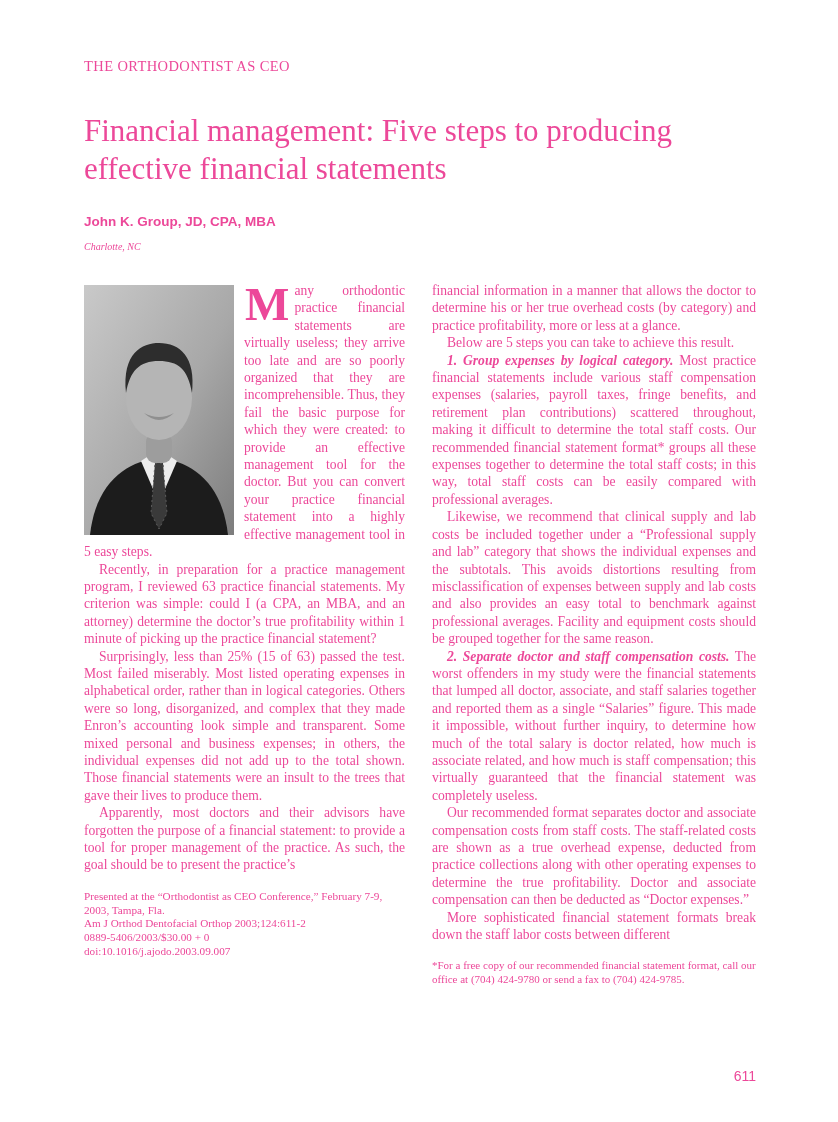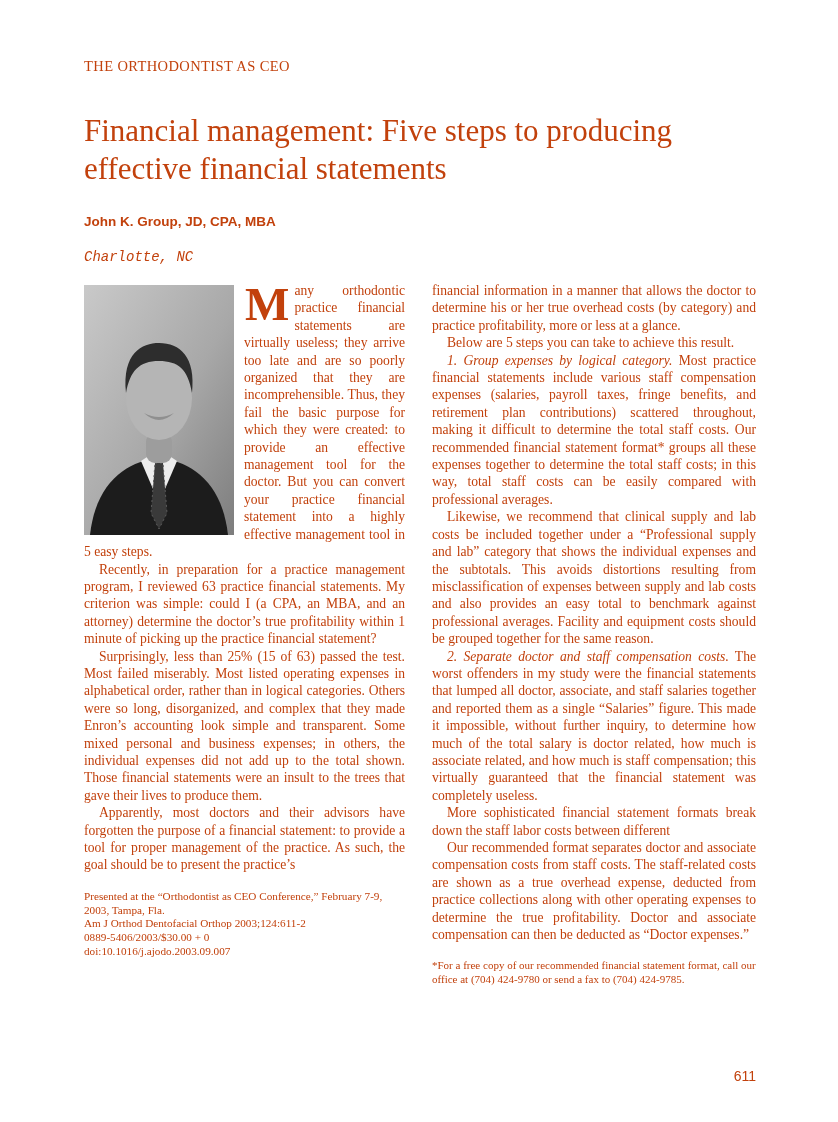--- a/index.html
+++ b/index.html
@@ -1,38 +1,38 @@
 <!DOCTYPE html>
 <html lang="en"><head>
 <meta charset="utf-8">
 <style>
   * { margin:0; padding:0; box-sizing:border-box; }
   html, body { background:#ffffff; }
   .page {
     position:relative;
     width:838px; height:1122px;
     background:#ffffff;
-    color:#c2410c;
+    color:#ec4899;
     font-family:"Liberation Serif", serif;
     overflow:hidden;
   }
   .running-head {
     position:absolute; left:84px; top:58px;
     font-size:14.5px; letter-spacing:0.4px;
   }
   .title {
     position:absolute; left:84px; top:112px; width:676px;
     font-size:31px; line-height:38px; font-weight:400;
   }
   .byline { position:absolute; left:84px; top:214px; }
   .author {
     font-family:"Liberation Sans", sans-serif;
     font-weight:700; font-size:13.5px;
   }
-  .location { font-style:italic; font-size:14px; margin-top:20px;font-family:Liberation Mono, monospace; }
+  .location { font-style:italic; font-size:10px; margin-top:12px; }
   .columns {
     position:absolute; left:84px; top:282px; width:672px;
     display:flex; gap:27px;
   }
   .col {
     font-size:13.6px; line-height:17.4px;
     text-align:justify;
     hyphens:auto; -webkit-hyphens:auto;
   }
   .col.left  { width:321px; }
@@ -54,21 +54,21 @@
     margin-top:16px;
     font-size:11.2px; line-height:13.8px;
     text-align:left;
   }
   .footnotes p { margin:0; }
   .rc-footnote {
     margin-top:16px;
     font-size:11px; line-height:13.8px;
     text-align:left;
   }
-  .step-lead { font-style:italic; }
+  .step-lead { font-style:italic;font-weight:bold; }
   .pagenum {
     position:absolute; right:82px; top:1068px;
     font-family:"Liberation Sans", sans-serif;
     font-weight:400; font-size:14px;
   }
 </style>
 </head>
 <body>
 
 <div class="page">
@@ -126,22 +126,22 @@
 
       <p class="body-p">financial information in a manner that allows the doctor to determine his or her true overhead costs (by category) and practice profitability, more or less at a glance.</p>
       <p class="body-p indent">Below are 5 steps you can take to achieve this result.</p>
 
       <p class="body-p indent"><span class="step-lead">1. Group expenses by logical category.</span> <span>Most practice financial statements include various staff compensation expenses (salaries, payroll taxes, fringe benefits, and retirement plan contributions) scattered throughout, making it difficult to determine the total staff costs. Our recommended financial statement format* groups all these expenses together to determine the total staff costs; in this way, total staff costs can be easily compared with professional averages.</span></p>
 
       <p class="body-p indent">Likewise, we recommend that clinical supply and lab costs be included together under a “Professional supply and lab” category that shows the individual expenses and the subtotals. This avoids distortions resulting from misclassification of expenses between supply and lab costs and also provides an easy total to benchmark against professional averages. Facility and equipment costs should be grouped together for the same reason.</p>
 
       <p class="body-p indent"><span class="step-lead">2. Separate doctor and staff compensation costs.</span> <span>The worst offenders in my study were the financial statements that lumped all doctor, associate, and staff salaries together and reported them as a single “Salaries” figure. This made it impossible, without further inquiry, to determine how much of the total salary is doctor related, how much is associate related, and how much is staff compensation; this virtually guaranteed that the financial statement was completely useless.</span></p>
 
+      <p class="body-p indent">Our recommended format separates doctor and associate compensation costs from staff costs. The staff-related costs are shown as a true overhead expense, deducted from practice collections along with other operating expenses to determine the true profitability. Doctor and associate compensation can then be deducted as “Doctor expenses.”</p>
       <p class="body-p indent">More sophisticated financial statement formats break down the staff labor costs between different</p>
-      <p class="body-p indent">Our recommended format separates doctor and associate compensation costs from staff costs. The staff-related costs are shown as a true overhead expense, deducted from practice collections along with other operating expenses to determine the true profitability. Doctor and associate compensation can then be deducted as “Doctor expenses.”</p>
 
       <div class="rc-footnote">*For a free copy of our recommended financial statement format, call our office at (704) 424-9780 or send a fax to (704) 424-9785.</div>
 
     </div>
 
   </div>
 
   <div class="pagenum">611</div>
 
 </div>

